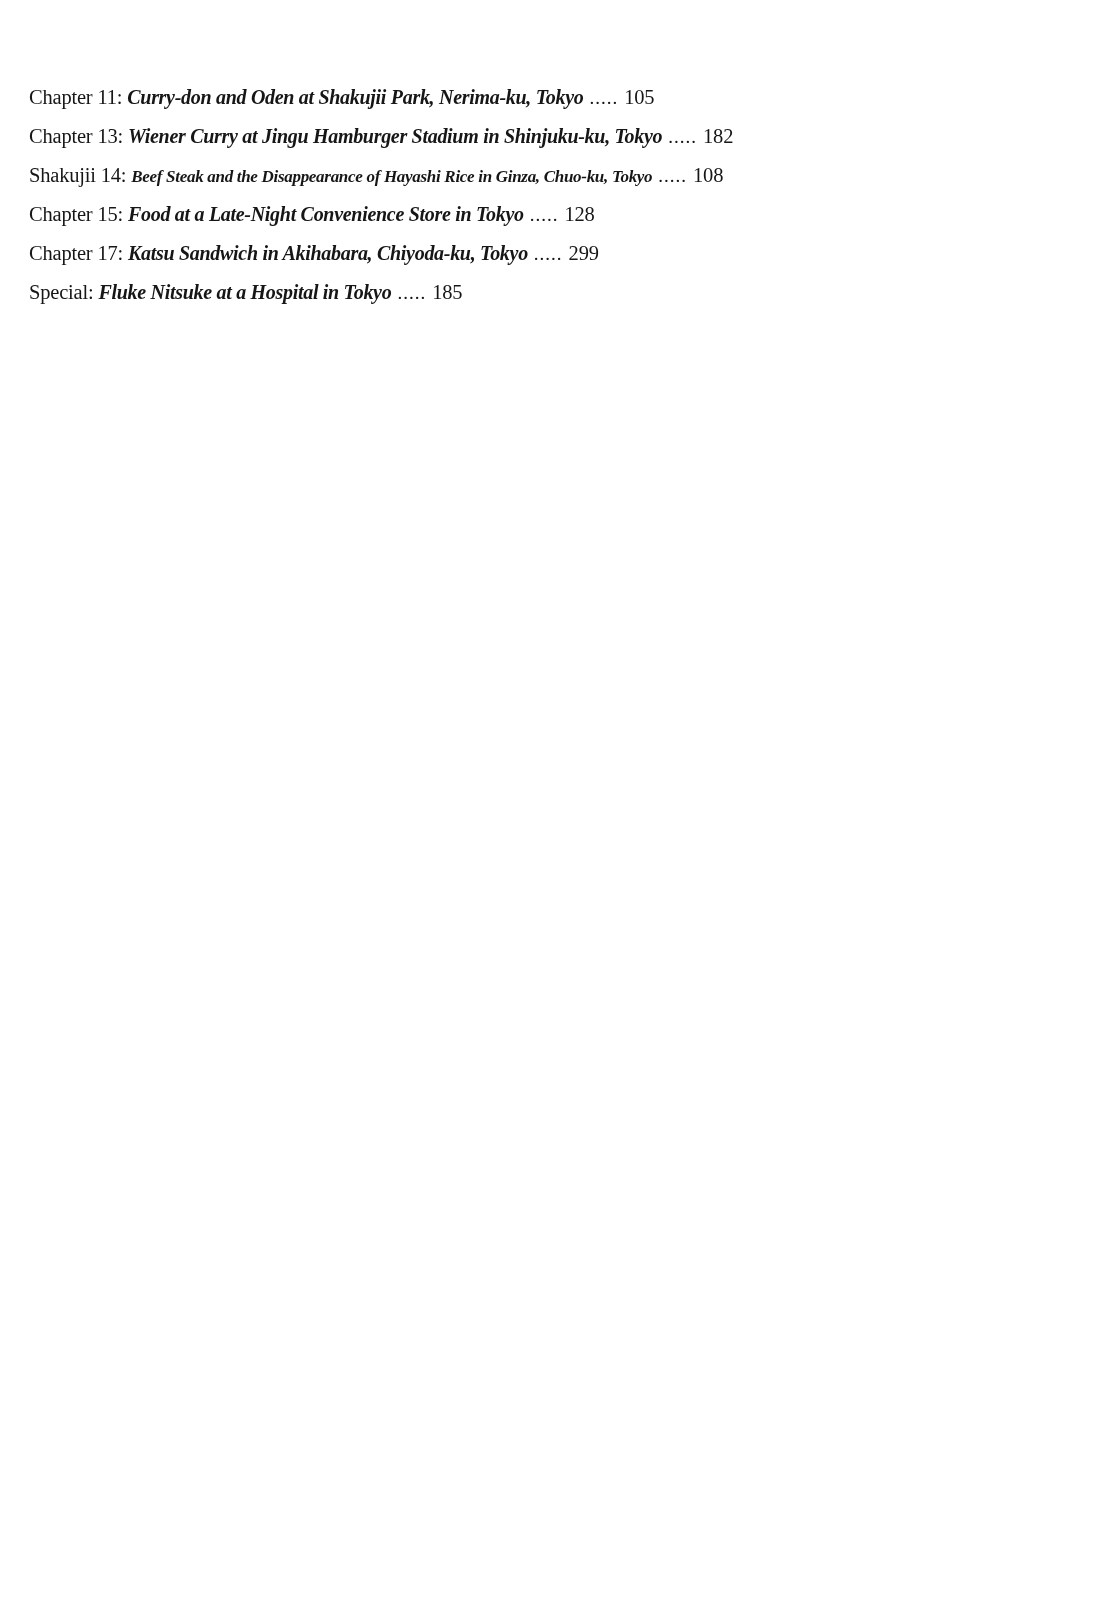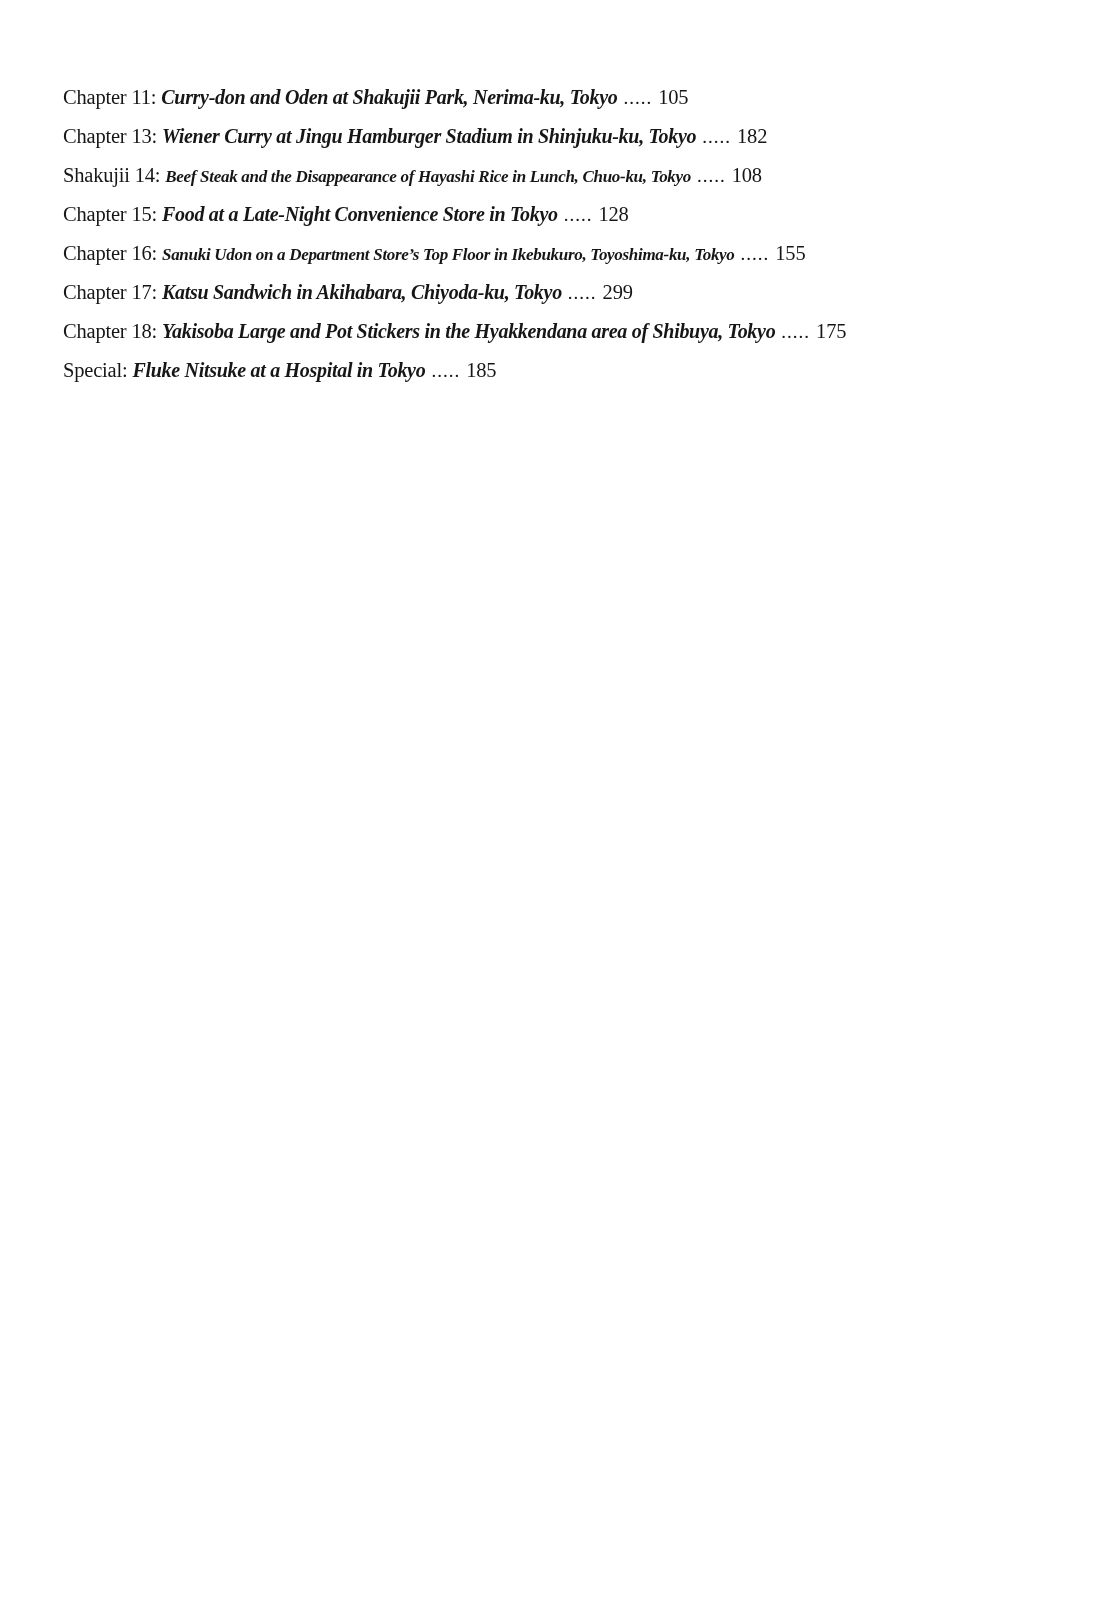--- a/index.html
+++ b/index.html
@@ -9,21 +9,21 @@
   body {
     width: 1118px;
     height: 1600px;
     background: #ffffff;
     font-family: "Liberation Serif", "DejaVu Serif", serif;
     color: #161616;
     overflow: hidden;
   }
   .page {
     padding-top: 78px;
-    padding-left: 63px;
+    padding-left: 29px;
     padding-right: 20px;
   }
   ol.toc-list {
     list-style: none;
     margin: 0;
     padding: 0;
   }
   li.entry {
     white-space: nowrap;
     line-height: 39px;
@@ -63,36 +63,30 @@
   <li class="entry">
     <span class="prefix">Chapter 11:</span><span class="title">Curry-don and Oden at Shakujii Park, Nerima-ku, Tokyo</span><span class="dots">.....</span><span class="pagenum">105</span>
   </li>
 
 
   <li class="entry">
     <span class="prefix">Chapter 13:</span><span class="title">Wiener Curry at Jingu Hamburger Stadium in Shinjuku-ku, Tokyo</span><span class="dots">.....</span><span class="pagenum">182</span>
   </li>
 
   <li class="entry small">
-    <span class="prefix">Shakujii 14:</span><span class="title">Beef Steak and the Disappearance of Hayashi Rice in Lunch, Chuo-ku, Tokyo</span><span class="dots">.....</span><span class="pagenum">108</span>
+    <span class="prefix">Shakujii 14:</span><span class="title">Beef Steak and the Disappearance of Hayashi Rice in Ginza, Chuo-ku, Tokyo</span><span class="dots">.....</span><span class="pagenum">108</span>
   </li>
 
   <li class="entry">
     <span class="prefix">Chapter 15:</span><span class="title">Food at a Late-Night Convenience Store in Tokyo</span><span class="dots">.....</span><span class="pagenum">128</span>
   </li>
 
-  <li class="entry small">
-    <span class="prefix">Chapter 16:</span><span class="title">Sanuki Udon on a Department Store’s Top Floor in Ikebukuro, Toyoshima-ku, Tokyo</span><span class="dots">.....</span><span class="pagenum">155</span>
-  </li>
 
   <li class="entry">
     <span class="prefix">Chapter 17:</span><span class="title">Katsu Sandwich in Akihabara, Chiyoda-ku, Tokyo</span><span class="dots">.....</span><span class="pagenum">299</span>
   </li>
 
-  <li class="entry">
-    <span class="prefix">Chapter 18:</span><span class="title">Yakisoba Large and Pot Stickers in the Hyakkendana area of Shibuya, Tokyo</span><span class="dots">.....</span><span class="pagenum">175</span>
-  </li>
 
   <li class="entry">
     <span class="prefix">Special:</span><span class="title">Fluke Nitsuke at a Hospital in Tokyo</span><span class="dots">.....</span><span class="pagenum">185</span>
   </li>
 </ol>
 </main>
 
 </body></html>

